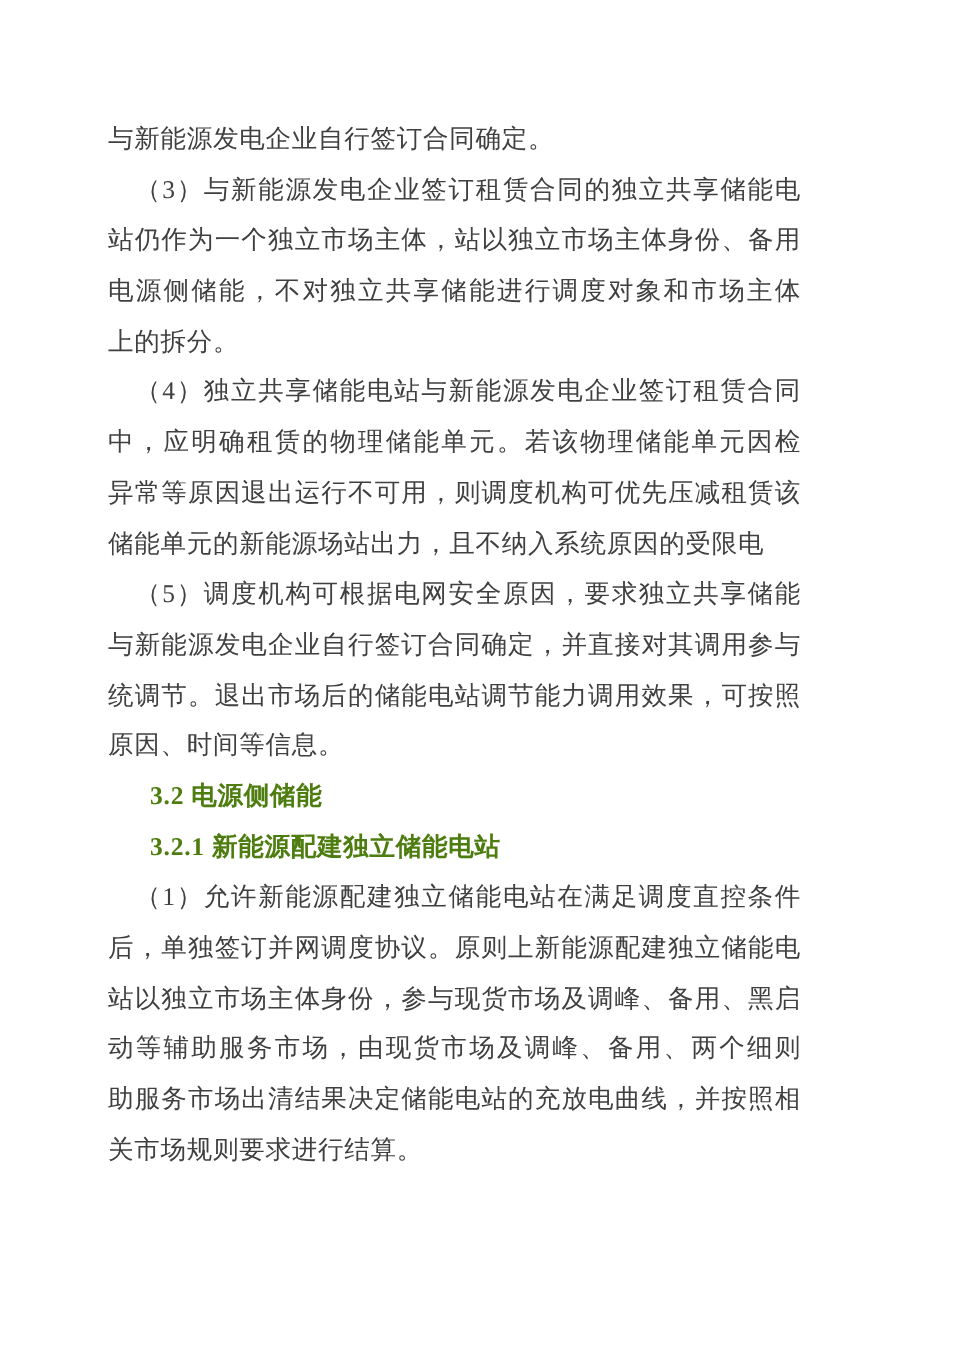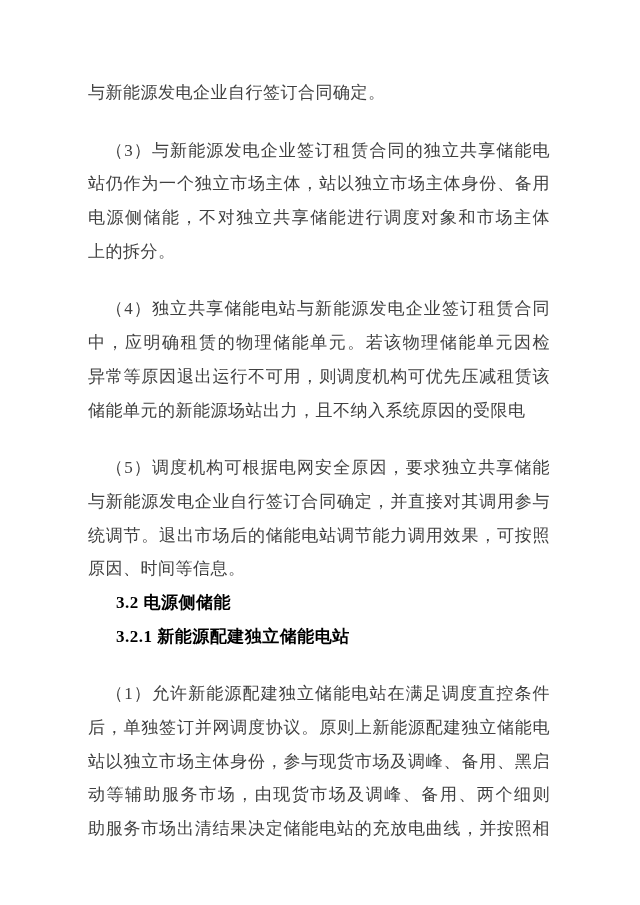--- a/index.html
+++ b/index.html
@@ -14,21 +14,21 @@
   }
   .page {
     position: relative;
     width: 640px;
     height: 905px;
     background: #ffffff;
     overflow: hidden;
   }
   .doc {
     position: absolute;
-    left: 88px;
+    left: 72px;
     top: 76px;
     width: 462px;
     font-size: 17px;
     color: #404040;
   }
   .ln {
     height: 33.7px;
     line-height: 33.7px;
     text-align: justify;
     text-align-last: justify;
@@ -37,25 +37,24 @@
     letter-spacing: 0.5px;
   }
   
   .ln { white-space: normal; overflow: hidden; }
   .end {
     text-align: left;
     text-align-last: left;
   }
   .ind {
     text-indent: 18px;
-    margin-top: 24px;
   }
   .head {
     font-weight: bold;
-    color: #000000;
+    color: #4d7c0f;
     text-indent: 28px;
     text-align: left;
     text-align-last: left;
   }
 </style>
 </head>
 <body>
 
 <div class="page">
   <div class="doc">
@@ -72,14 +71,15 @@
     <div class="ln">与新能源发电企业自行签订合同确定，并直接对其调用参与系</div>
     <div class="ln">统调节。退出市场后的储能电站调节能力调用效果，可按照</div>
     <div class="ln end">原因、时间等信息。</div>
     <div class="ln head">3.2 电源侧储能</div>
     <div class="ln head">3.2.1 新能源配建独立储能电站</div>
     <div class="ln ind">（1）允许新能源配建独立储能电站在满足调度直控条件</div>
     <div class="ln">后，单独签订并网调度协议。原则上新能源配建独立储能电</div>
     <div class="ln">站以独立市场主体身份，参与现货市场及调峰、备用、黑启</div>
     <div class="ln">动等辅助服务市场，由现货市场及调峰、备用、两个细则</div>
     <div class="ln">助服务市场出清结果决定储能电站的充放电曲线，并按照相</div>
+    <div class="ln end">关市场规则要求进行结算。</div>
   </div>
 </div>
 
 </body></html>

